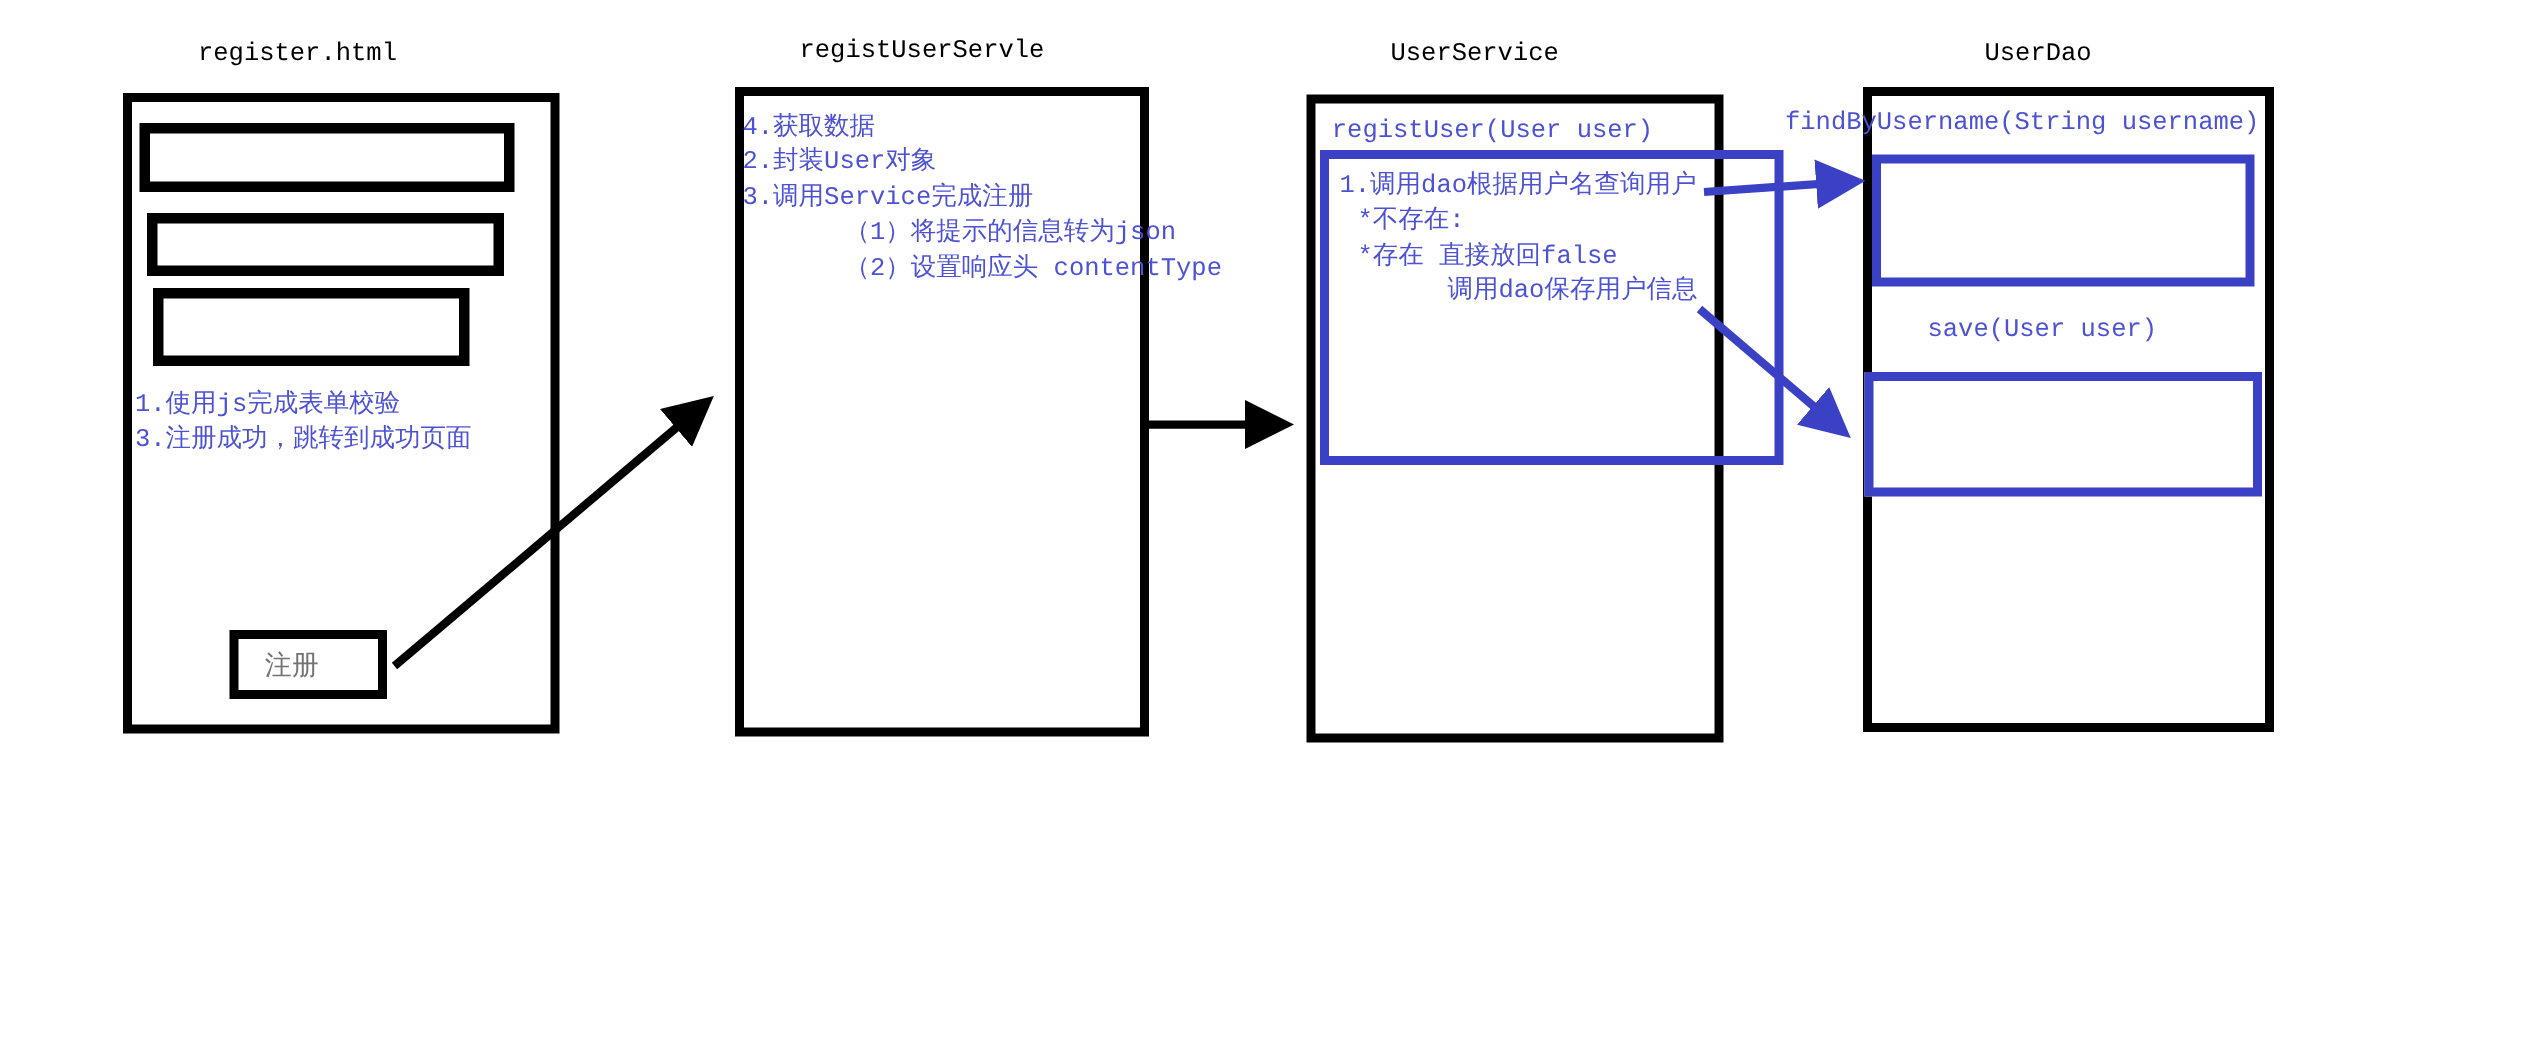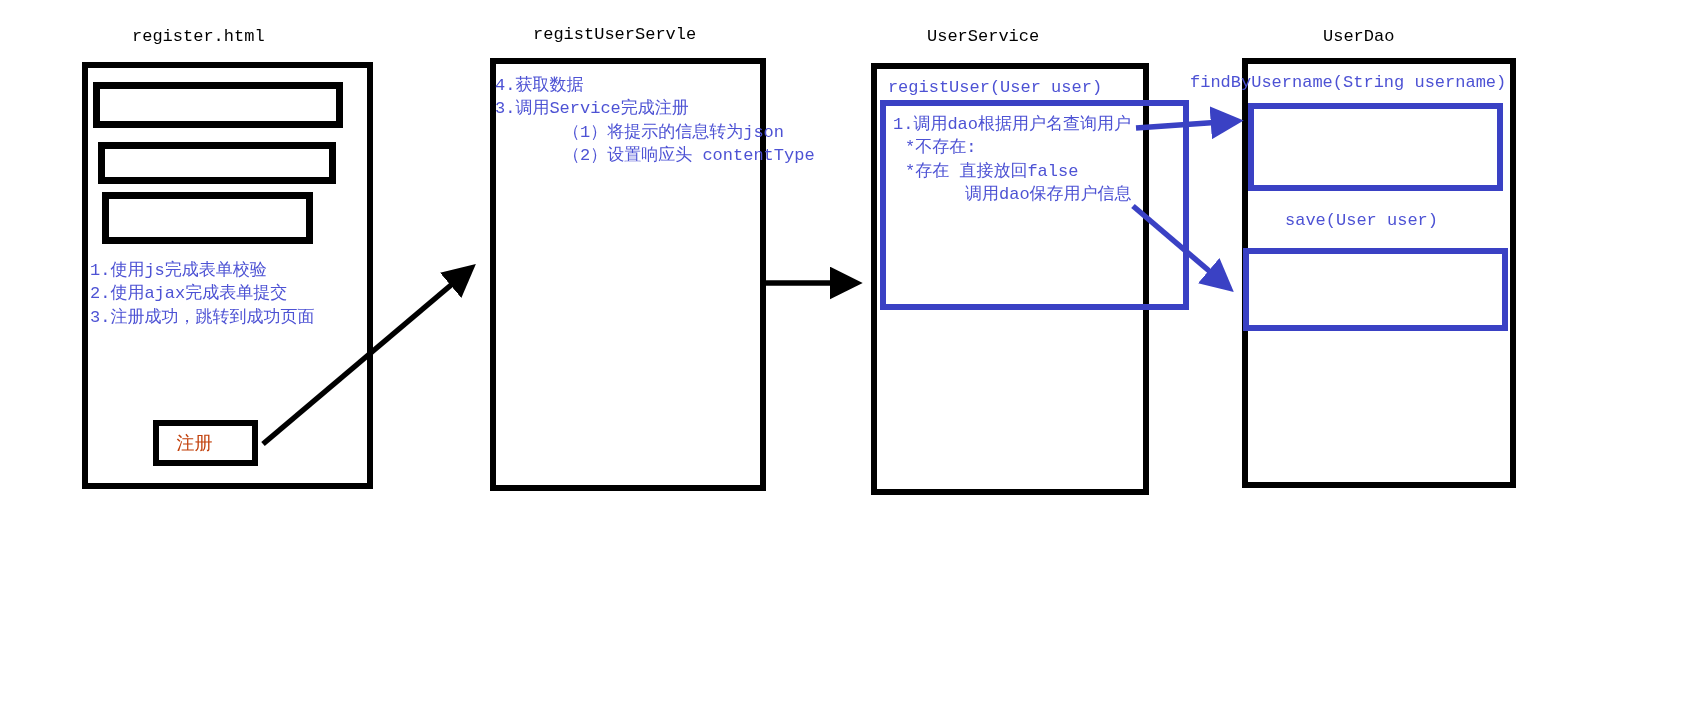--- a/index.html
+++ b/index.html
@@ -14,21 +14,21 @@
   .blue-text{color:#4d52d4;}
   .note-block{position:absolute;font-size:17px;line-height:23.4px;white-space:nowrap;}
   .note-block div{white-space:nowrap;}
   .indent68{padding-left:68px;}
   .indent12{padding-left:12px;}
   .indent72{padding-left:72px;}
   .sketch-button{
     position:absolute;border:6px solid #000;box-sizing:border-box;background:#fff;
     display:flex;align-items:center;justify-content:center;
   }
-  .sketch-button span{font-size:18px;color:#c2410c;padding-right:22px;}
+  .sketch-button span{font-size:18px;color:#737373;padding-right:22px;}
   .method-label{position:absolute;font-size:17px;white-space:nowrap;}
   .center{text-align:center;}
   #service-logic{
     position:absolute;left:880px;top:100px;width:309px;height:210px;
     border:6px solid #3a41c4;box-sizing:border-box;overflow:hidden;
     font-size:17px;line-height:23.4px;padding:7px 0 0 7px;
   }
   #arrow-layer{position:absolute;left:0;top:0;width:1698px;height:706px;pointer-events:none;}
 </style>
 </head>
@@ -41,31 +41,31 @@
   <div class="box-title" style="left:927px;top:27px;">UserService</div>
   <div class="box-title" style="left:1323px;top:27px;">UserDao</div>
 
   <div class="box" style="left:82px;top:62px;width:291px;height:427px;"></div>
   <div class="sketch-rect" style="left:93px;top:82px;width:250px;height:46px;"></div>
   <div class="sketch-rect" style="left:98px;top:142px;width:238px;height:42px;"></div>
   <div class="sketch-rect" style="left:102px;top:192px;width:211px;height:52px;"></div>
 
   <div class="note-block blue-text" style="left:90px;top:259px;">
     <div>1.使用js完成表单校验</div>
-    <div>2.使用ajax完成表单提交</div>
     <div>3.注册成功，跳转到成功页面</div>
   </div>
 
   <div class="sketch-button" style="left:153px;top:420px;width:105px;height:46px;">
     <span>注册</span>
   </div>
 
   <div class="box" style="left:490px;top:58px;width:276px;height:433px;"></div>
   <div class="note-block blue-text" style="left:495px;top:74px;">
     <div>4.获取数据</div>
+    <div>2.封装User对象</div>
     <div>3.调用Service完成注册</div>
     <div class="indent68">（1）将提示的信息转为json</div>
     <div class="indent68">（2）设置响应头 contentType</div>
   </div>
 
   <div class="box" style="left:871px;top:63px;width:278px;height:432px;"></div>
   <div class="method-label blue-text center" style="left:871px;top:78px;width:248px;">registUser(User user)</div>
 
   <div id="service-logic" class="blue-text">
     <div>1.调用dao根据用户名查询用户</div>

